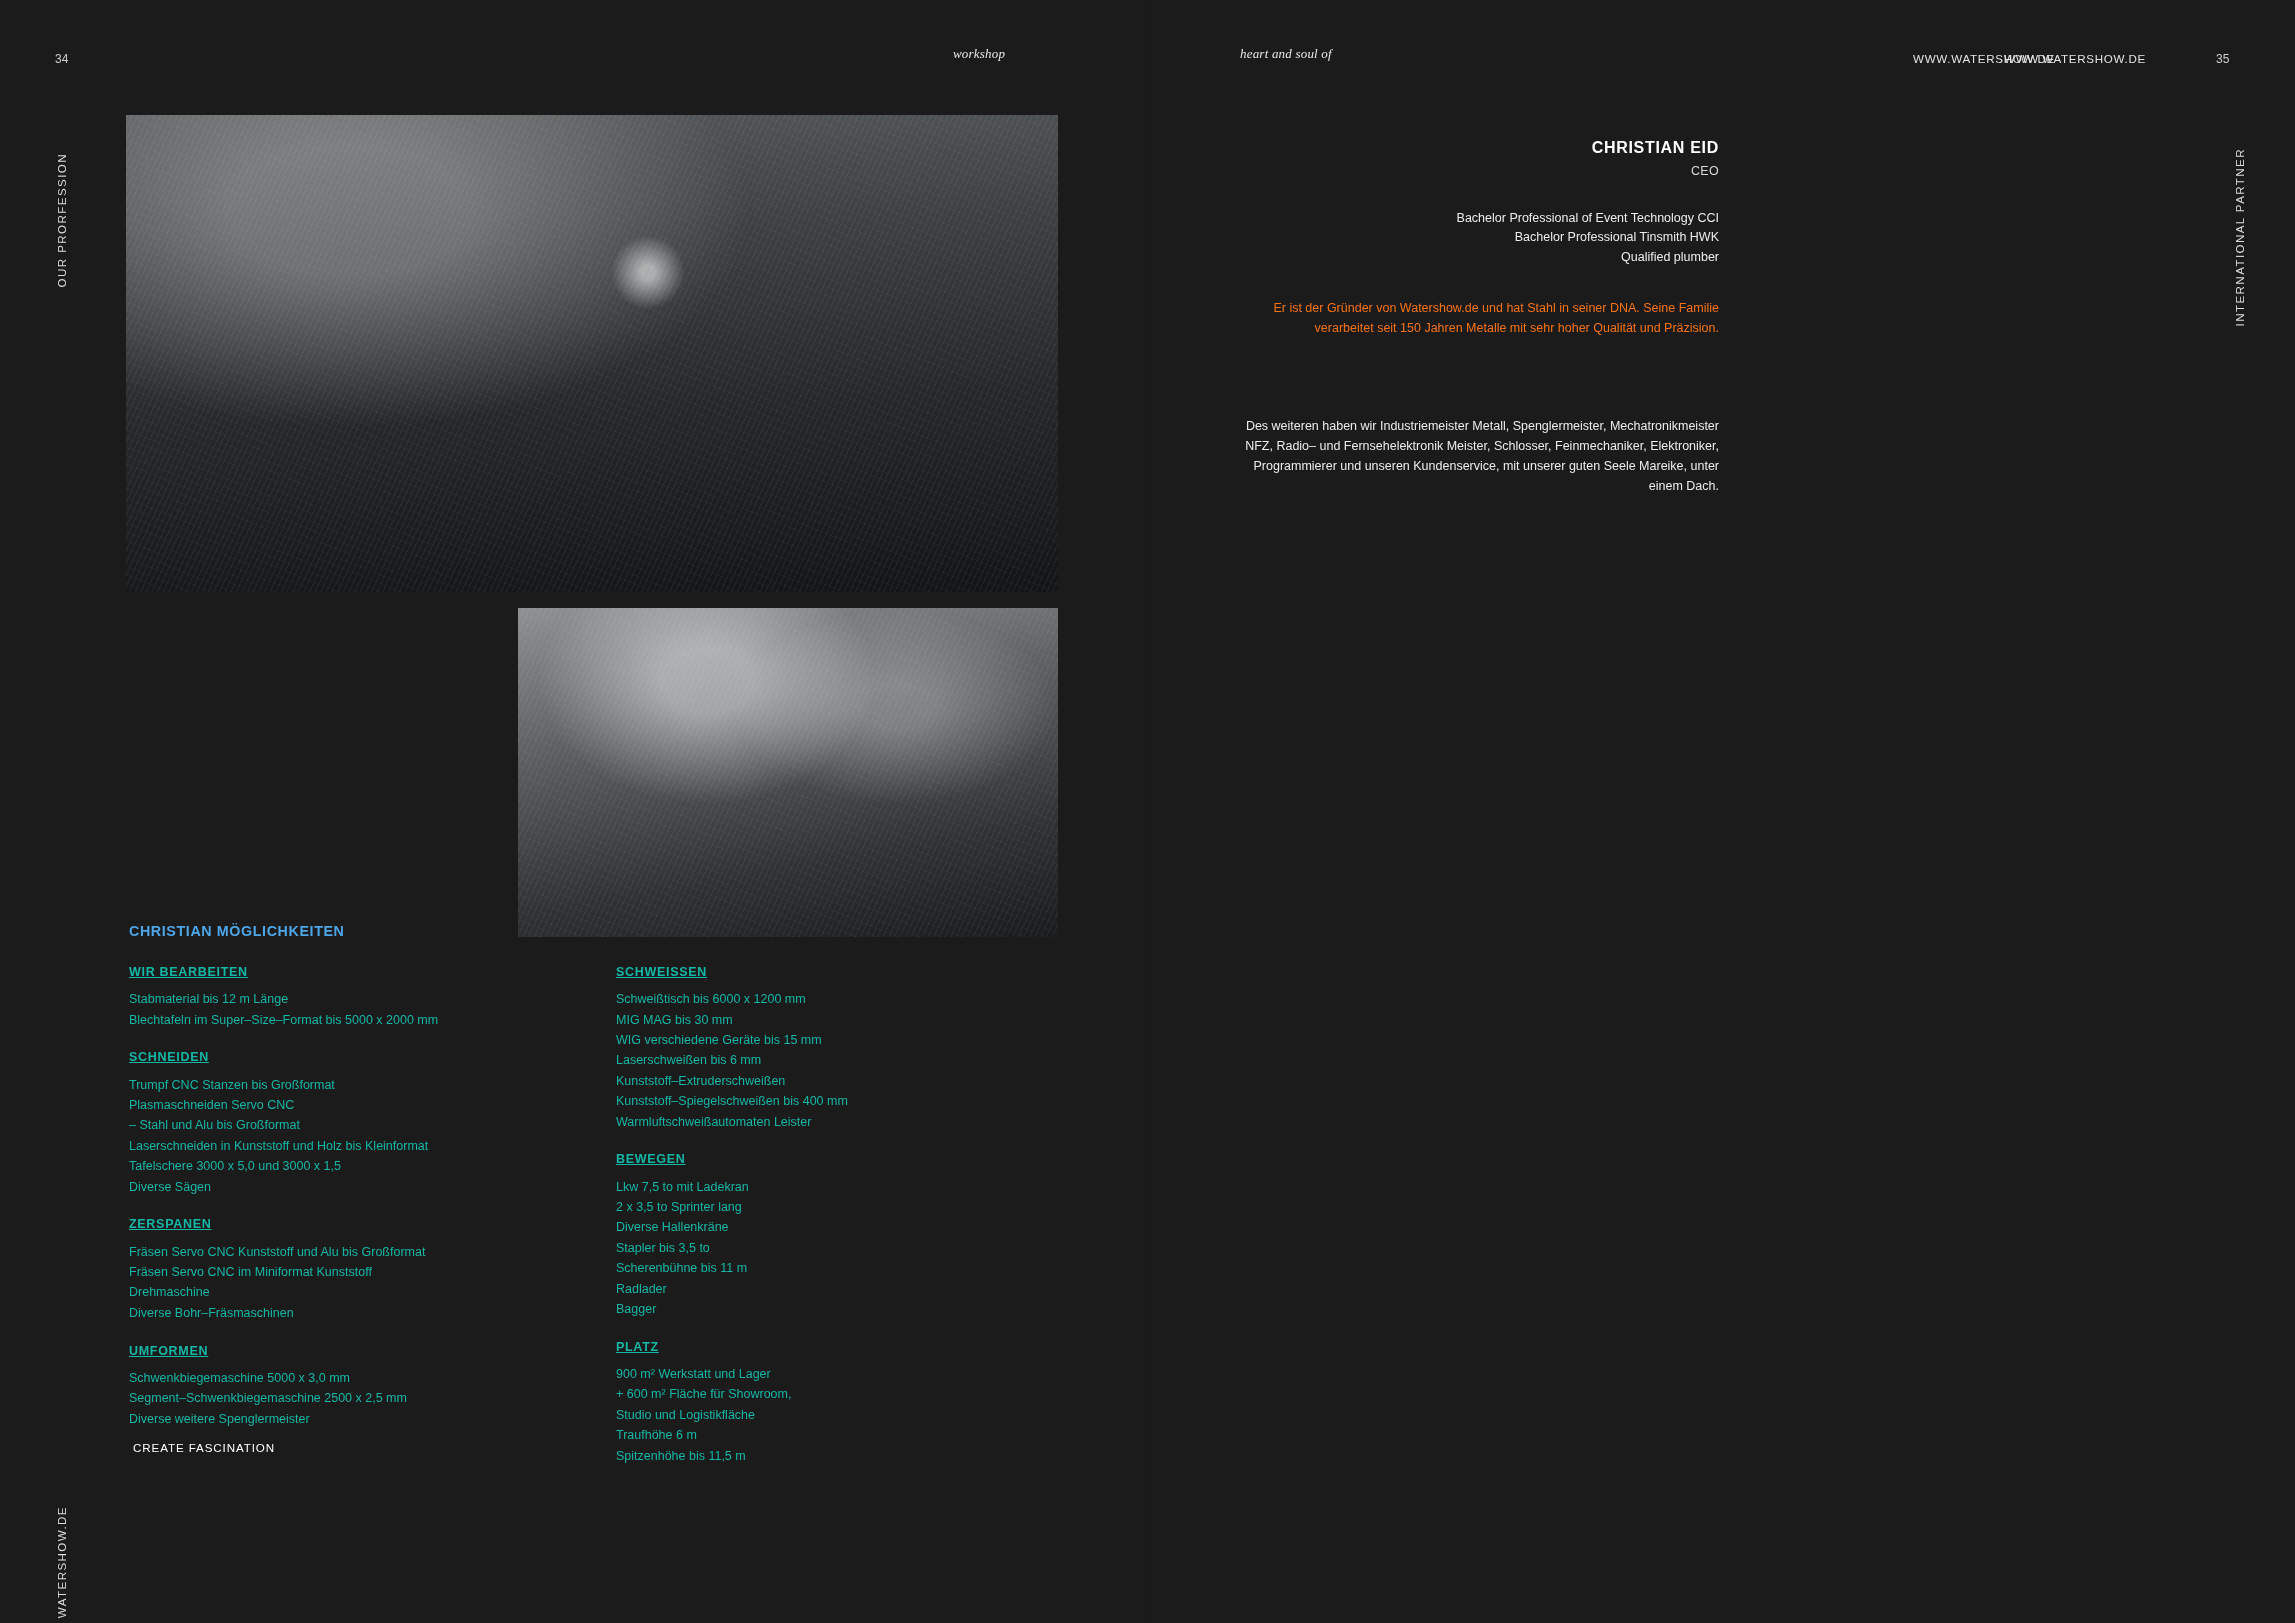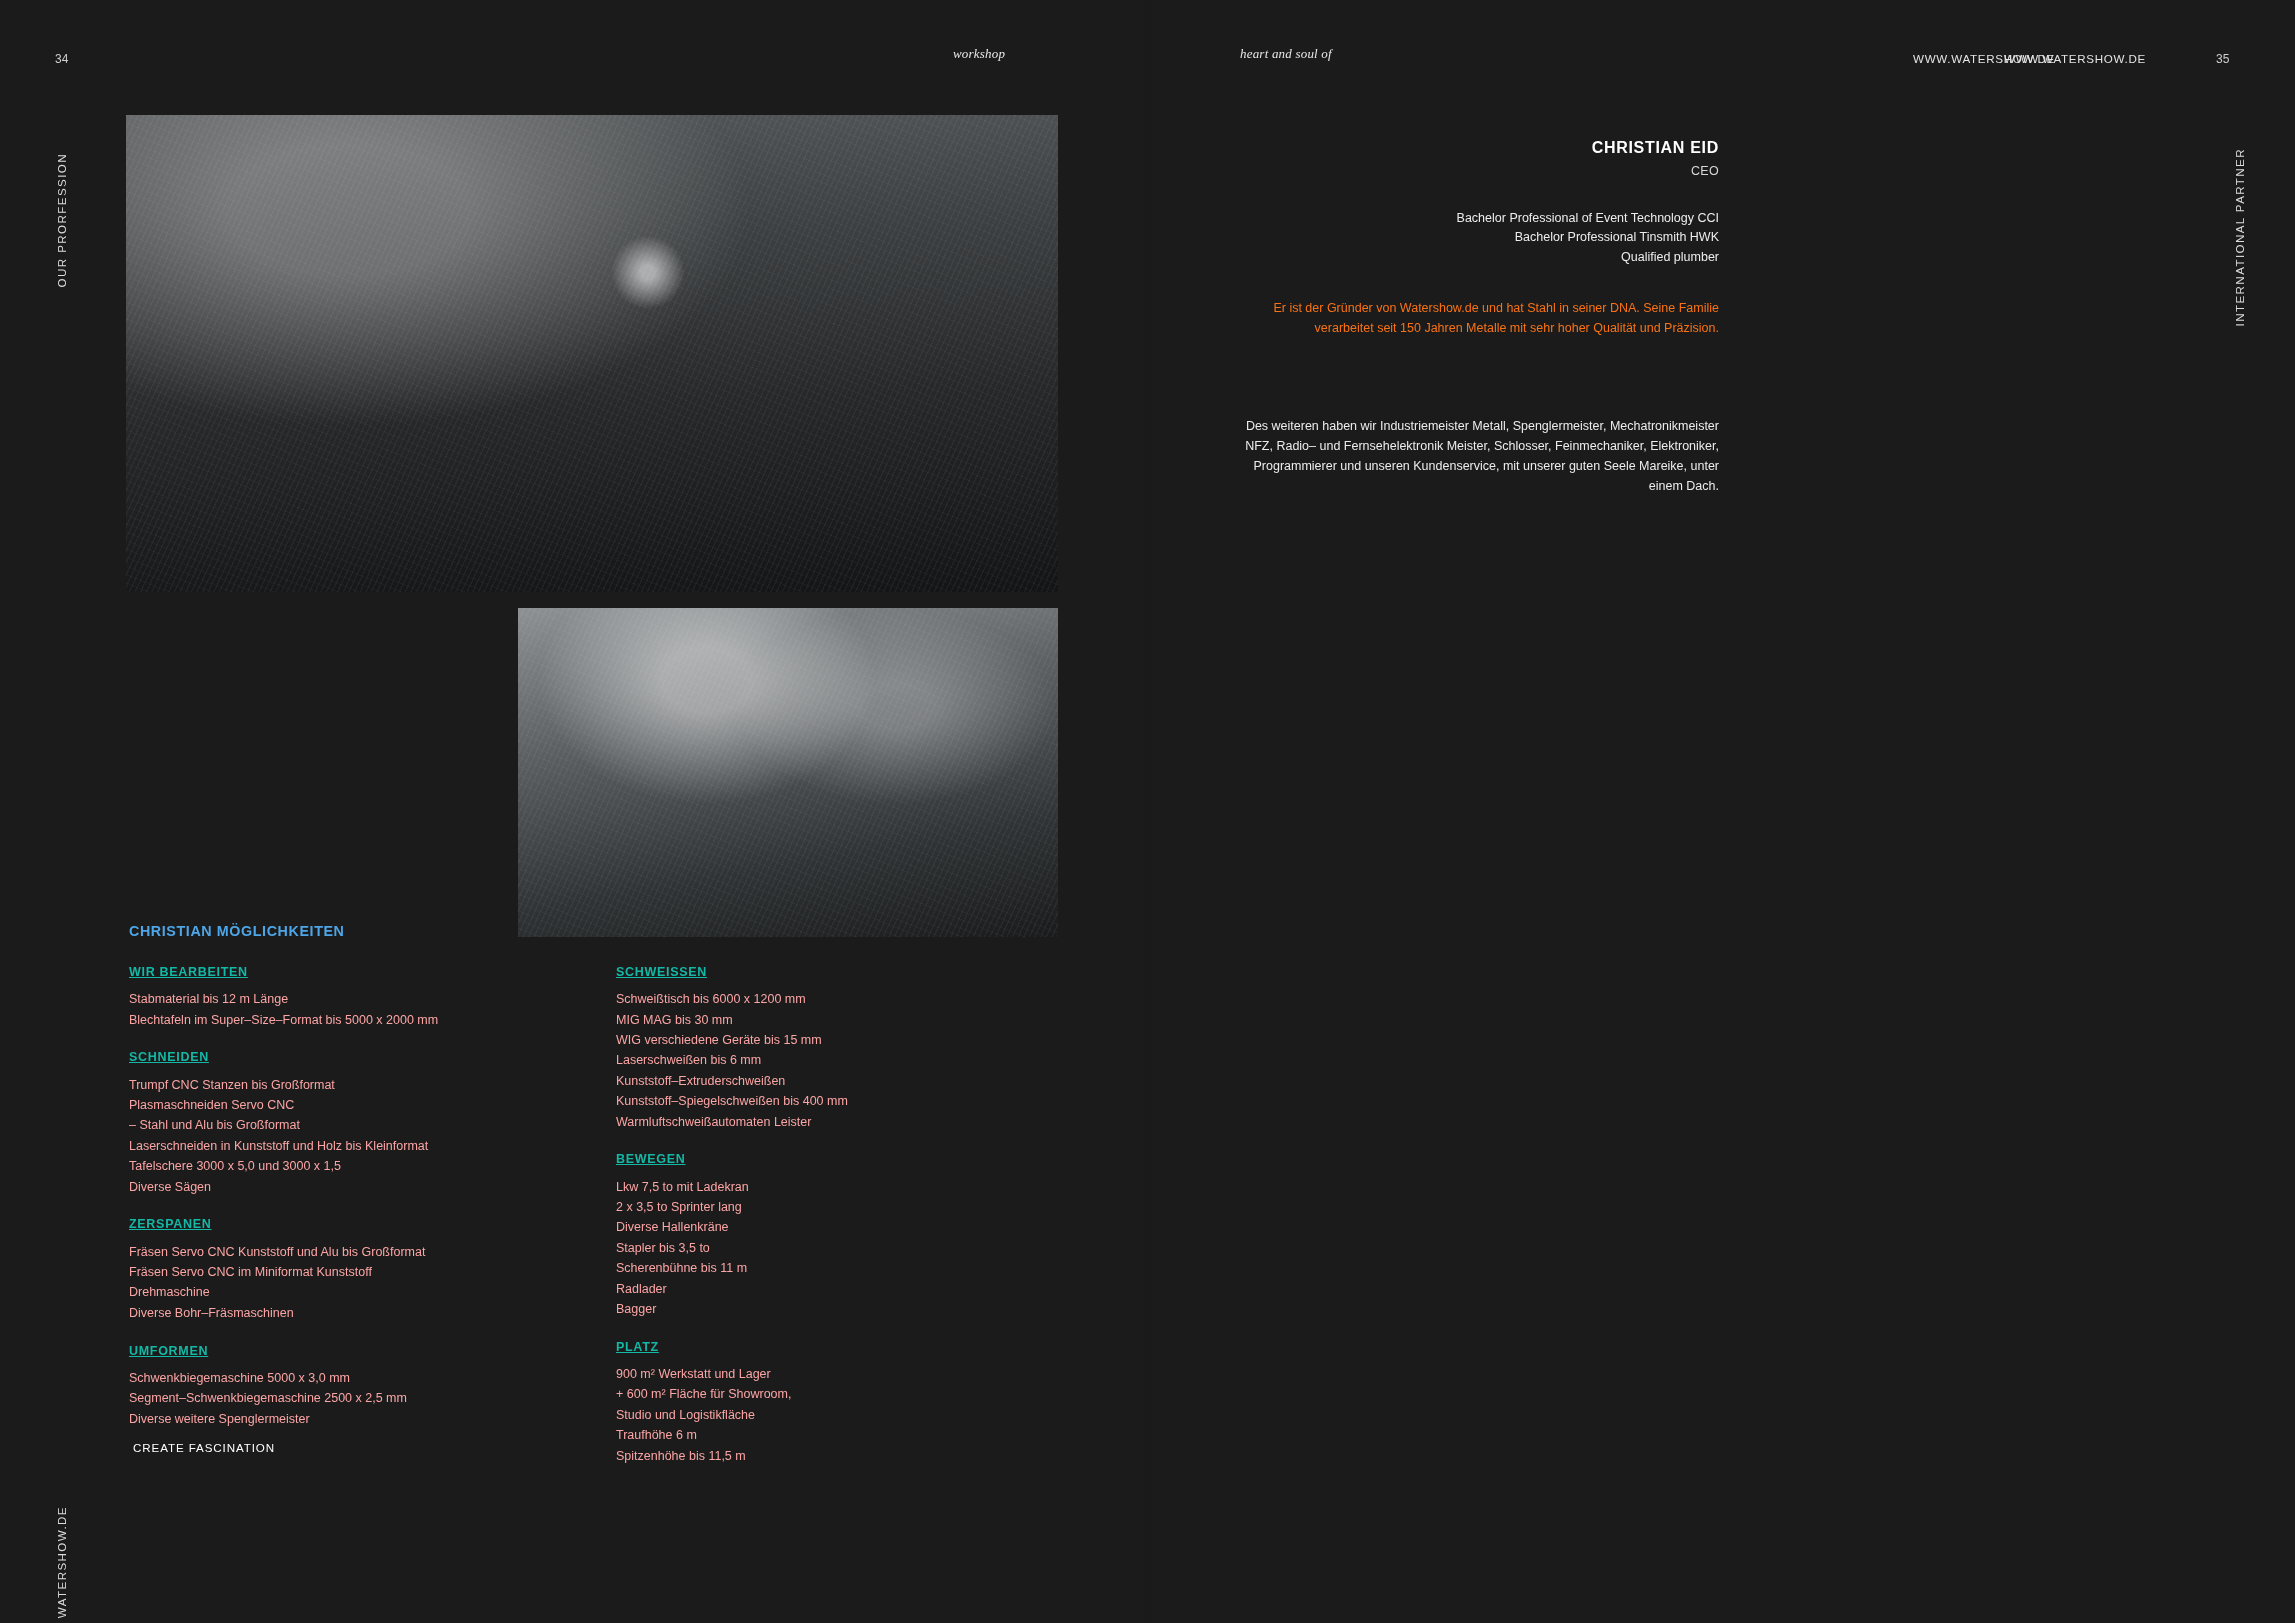--- a/index.html
+++ b/index.html
@@ -191,21 +191,21 @@
     letter-spacing: 0.7px;
     color: #14b8a6;
     text-decoration: underline;
   }
   .grp ul {
     margin: 0; padding: 0; list-style: none;
   }
   .grp li {
     font-size: 12.5px;
     line-height: 20.4px;
-    color: #fca5a5;
+    color: #14b8a6;
   }
   .create-fasc {
     position: absolute;
     left: 133px; top: 1441px;
     font-size: 11.6px;
     letter-spacing: 0.9px;
     color: #ffffff;
   }
 </style>
 </head>

